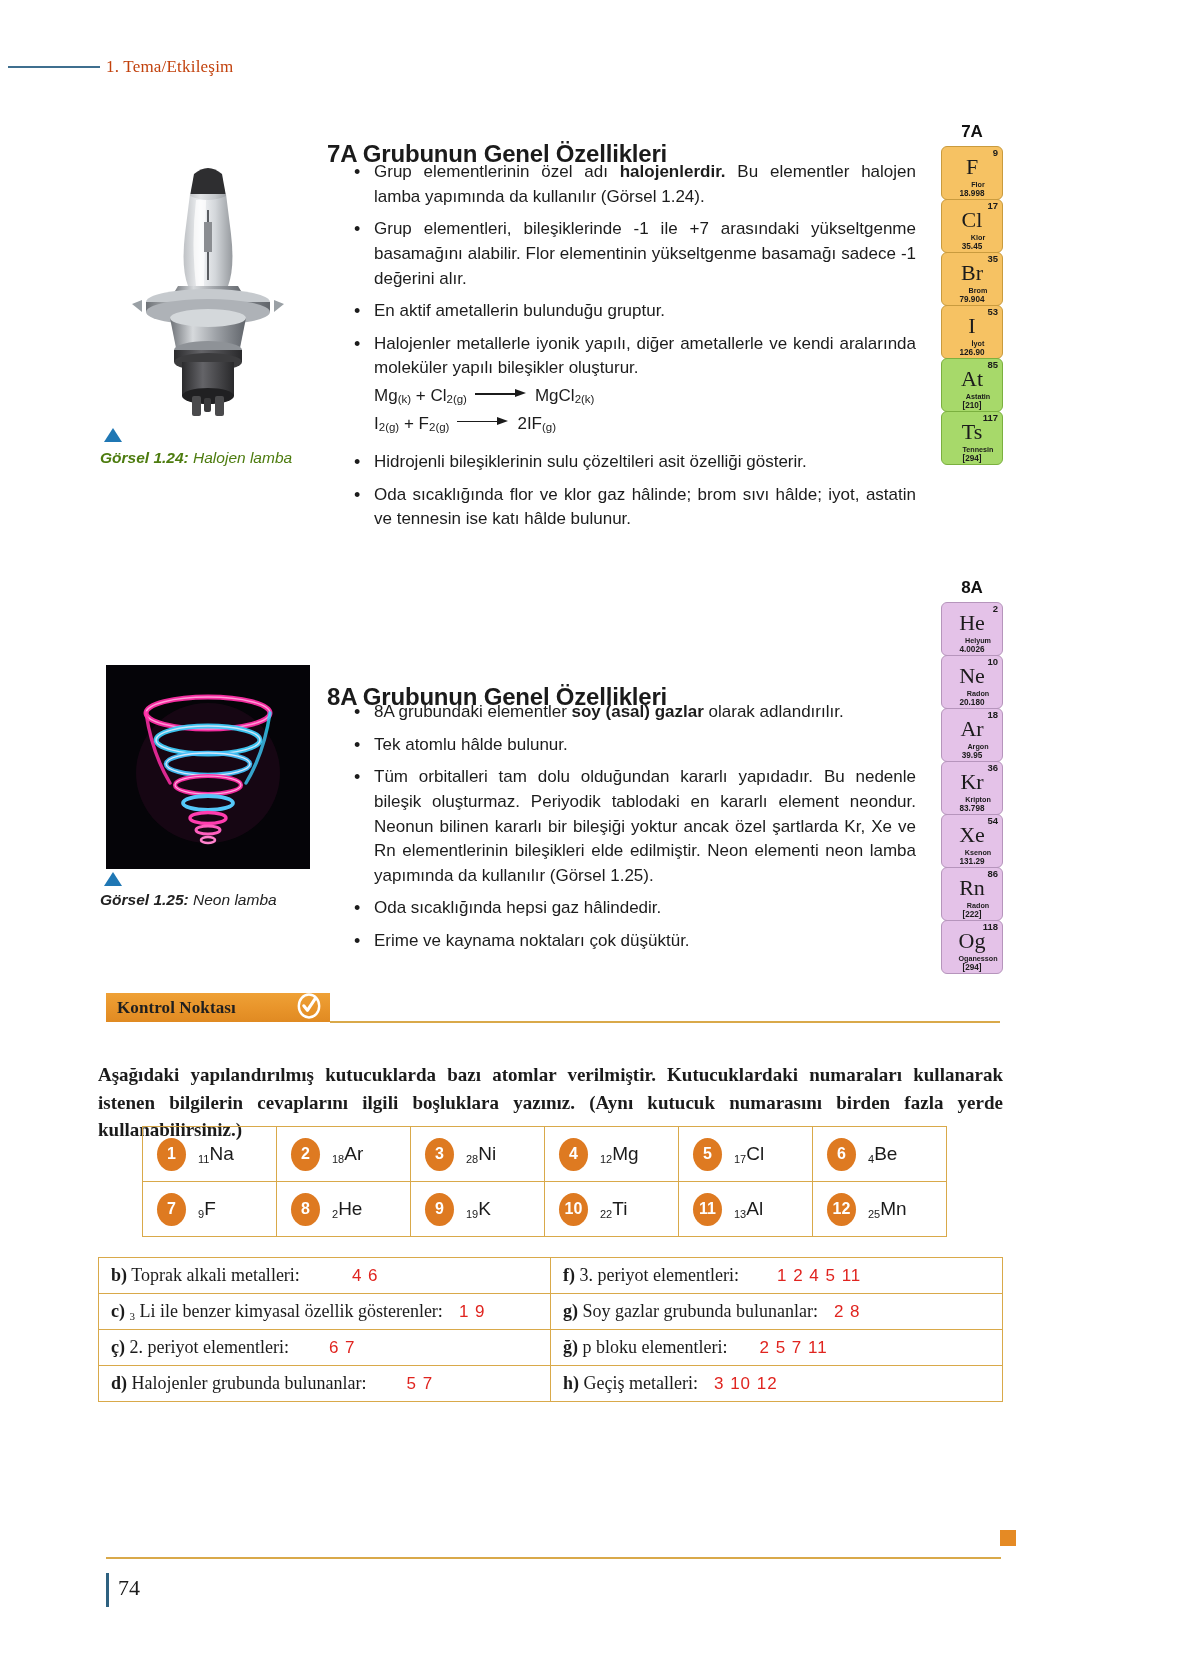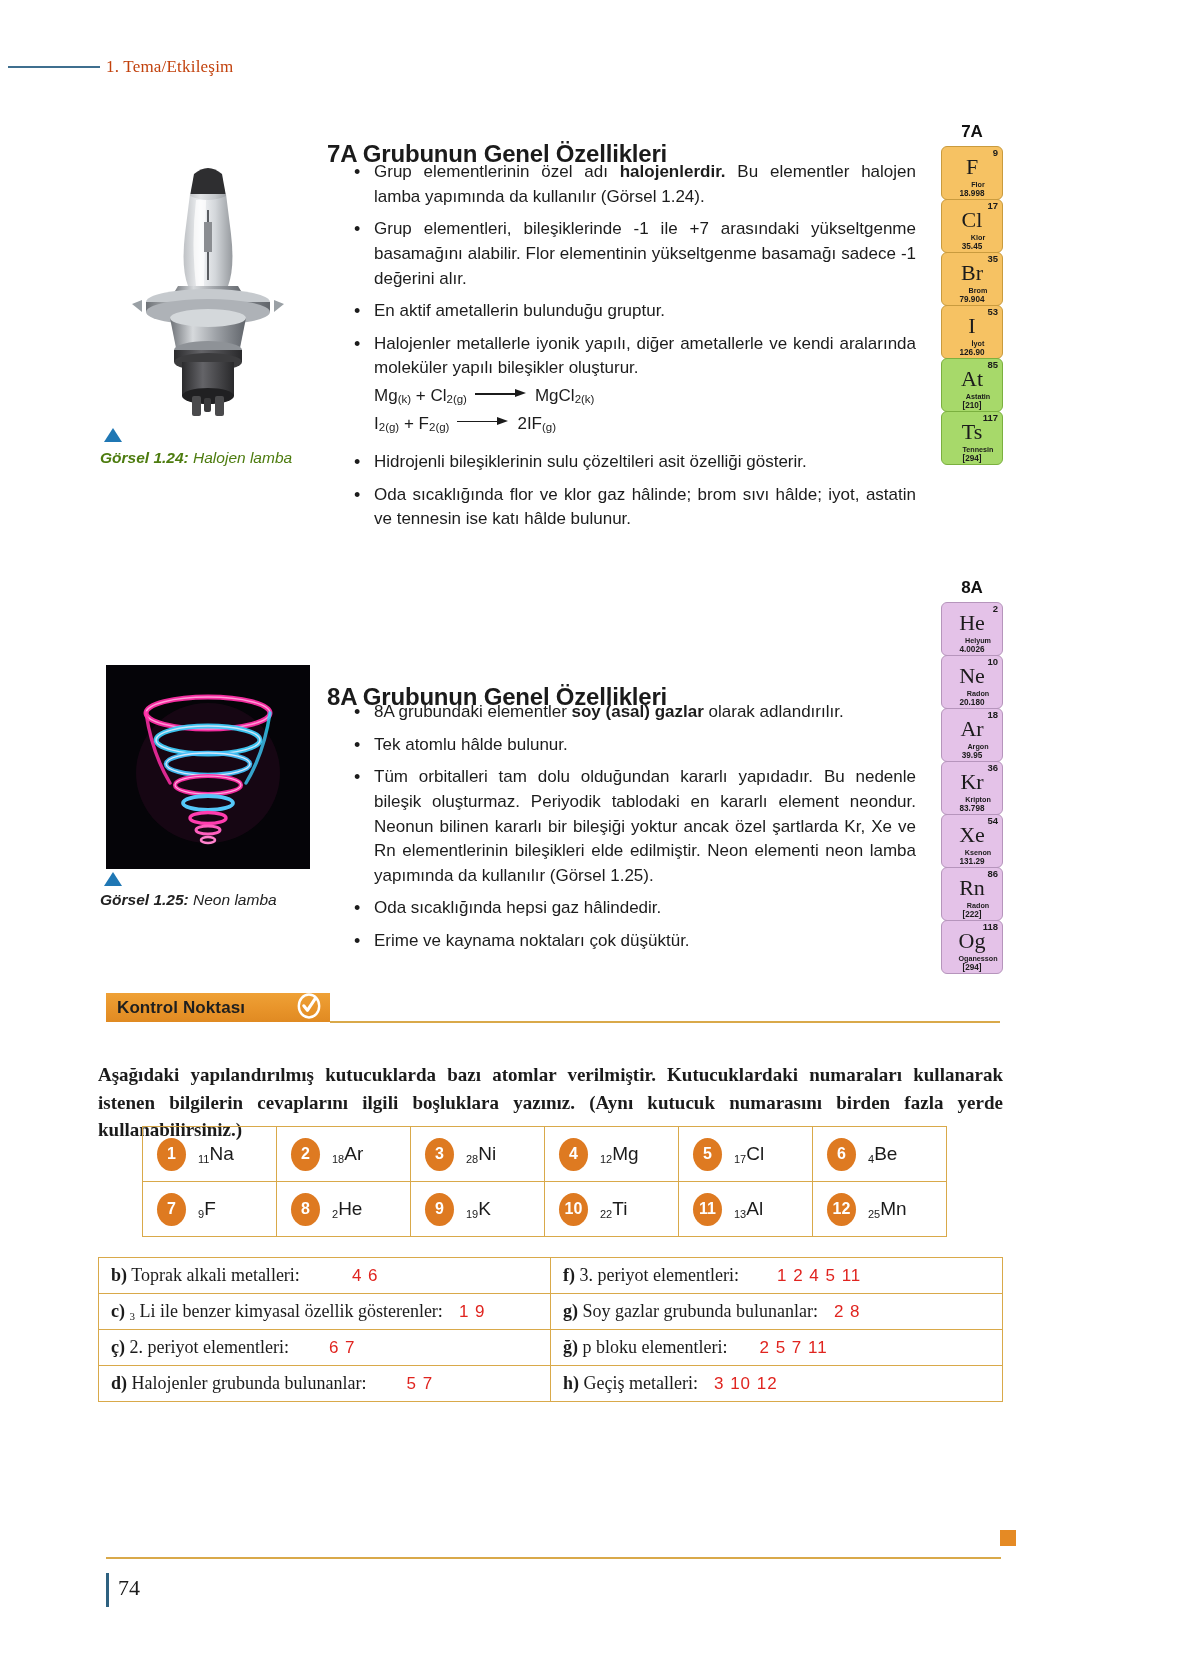--- a/index.html
+++ b/index.html
@@ -137,21 +137,21 @@
 
   
   #kn-bar {
     position:absolute; left:106px; top:993px;
     width:224px; height:29px;
     background:linear-gradient(180deg,#efa136 0%,#e8942a 55%,#e08a22 100%);
     display:flex; align-items:center; justify-content:space-between;
     padding:0 9px 0 11px;
   }
   #kn-label {
-    font-family:Liberation Sans, sans-serif; font-weight:bold;
+    font-family:Liberation Serif, serif; font-weight:bold;
     font-size:17px; color:#1f1f1f; letter-spacing:.1px;
   }
   #kn-rule {
     position:absolute; left:330px; top:1021px; width:670px; height:1.6px;
     background:#d9a94a;
   }
 
   
   #prompt {
     position:absolute; left:98px; top:1042px; width:905px;

